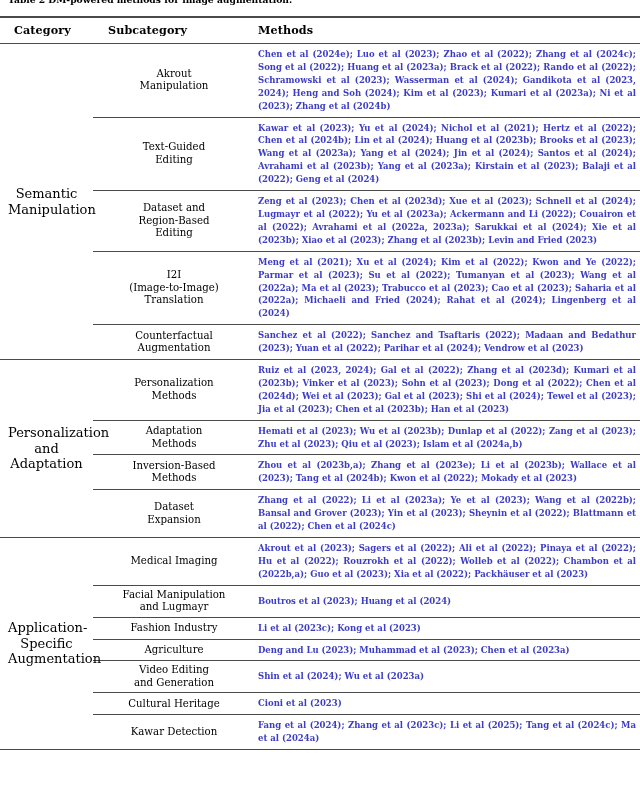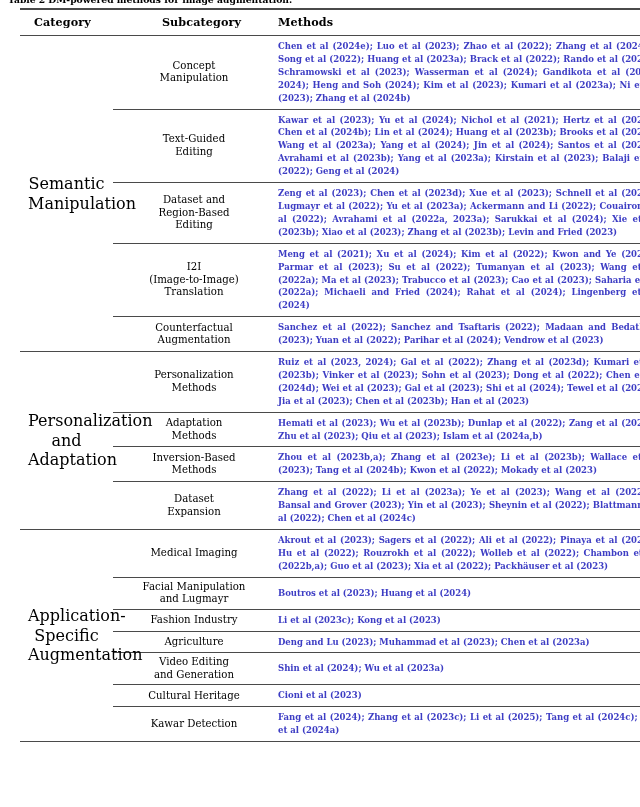--- a/index.html
+++ b/index.html
@@ -26,24 +26,23 @@
   }
   .caption .cap-label {
     font-weight: bold;
   }
   .caption .cap-text {
     font-weight: bold;
   }
 
   .table-wrap {
     position: absolute;
-    top: 8px;
+    top: 16px;
     left: 0;
     width: 512px;
-    margin-left: 20px;
   }
 
   table.main {
     border-collapse: collapse;
     width: 640px;
     table-layout: fixed;
   }
 
   col.c-cat { width: 93px; }
   col.c-sub { width: 162px; }
@@ -60,33 +59,33 @@
 
   thead th {
     font-size: 11.2px;
     font-weight: bold;
     text-align: left;
     padding: 5px 0 6px 0;
     vertical-align: bottom;
     letter-spacing: 0.1px;
   }
   thead th.h-cat { padding-left: 14px; }
-  thead th.h-sub { padding-left: 15px; text-align: center; }
+  thead th.h-sub { padding-left: 15px; }
   thead th.h-meth { padding-left: 3px; }
 
   thead tr.head-rule td {
     border-top: 1.0px solid #4a4a4a;
     height: 0;
     padding: 0;
     font-size: 0;
     line-height: 0;
   }
 
   td.cat {
-    font-size: 16px;
+    font-size: 13px;
     text-align: center;
     vertical-align: middle;
     padding: 0 8px;
     line-height: 1.22;
   }
 
   td.sub {
     font-size: 10.2px;
     text-align: center;
     vertical-align: middle;
@@ -152,21 +151,21 @@
         <th class="h-sub">Subcategory</th>
         <th class="h-meth">Methods</th>
       </tr>
       <tr class="head-rule">
         <td colspan="3"></td>
       </tr>
     </thead>
     <tbody id="table-body">
         <tr>
           <td class="cat" rowspan="5"><span class="nowrapname">Semantic</span><br><span class="nowrapname">Manipulation</span></td>
-          <td class="sub"><span class="nowrapname">Concept</span><br><span class="nowrapname">Manipulation</span></td>
+          <td class="sub"><span class="nowrapname">Akrout</span><br><span class="nowrapname">Manipulation</span></td>
           <td class="meth">Chen et al (2024e); Luo et al (2023); Zhao et al (2022); Zhang et al (2024c); Song et al (2022); Huang et al (2023a); Brack et al (2022); Rando et al (2022); Schramowski et al (2023); Wasserman et al (2024); Gandikota et al (2023, 2024); Heng and Soh (2024); Kim et al (2023); Kumari et al (2023a); Ni et al (2023); Zhang et al (2024b)</td>
         </tr>
         <tr class="subdiv">
           <td class="sub"><span class="nowrapname">Text-Guided</span><br><span class="nowrapname">Editing</span></td>
           <td class="meth">Kawar et al (2023); Yu et al (2024); Nichol et al (2021); Hertz et al (2022); Chen et al (2024b); Lin et al (2024); Huang et al (2023b); Brooks et al (2023); Wang et al (2023a); Yang et al (2024); Jin et al (2024); Santos et al (2024); Avrahami et al (2023b); Yang et al (2023a); Kirstain et al (2023); Balaji et al (2022); Geng et al (2024)</td>
         </tr>
         <tr class="subdiv">
           <td class="sub"><span class="nowrapname">Dataset and</span><br><span class="nowrapname">Region-Based</span><br><span class="nowrapname">Editing</span></td>
           <td class="meth">Zeng et al (2023); Chen et al (2023d); Xue et al (2023); Schnell et al (2024); Lugmayr et al (2022); Yu et al (2023a); Ackermann and Li (2022); Couairon et al (2022); Avrahami et al (2022a, 2023a); Sarukkai et al (2024); Xie et al (2023b); Xiao et al (2023); Zhang et al (2023b); Levin and Fried (2023)</td>
         </tr>

